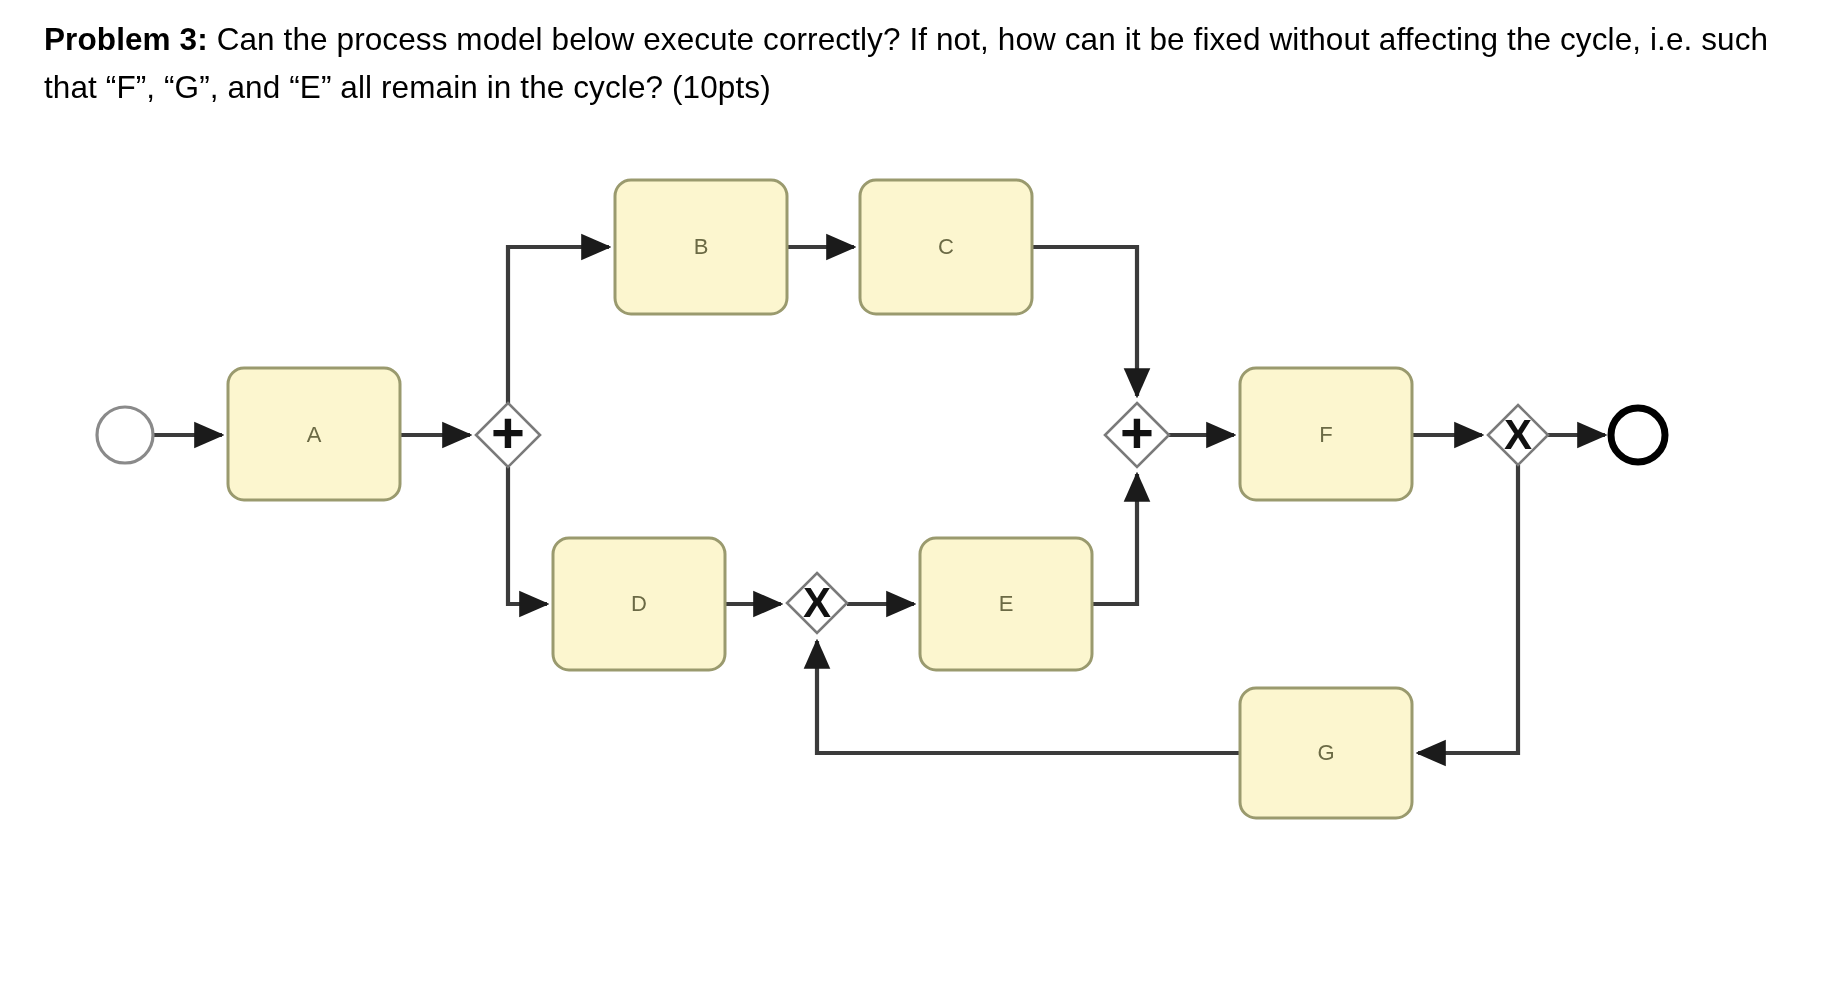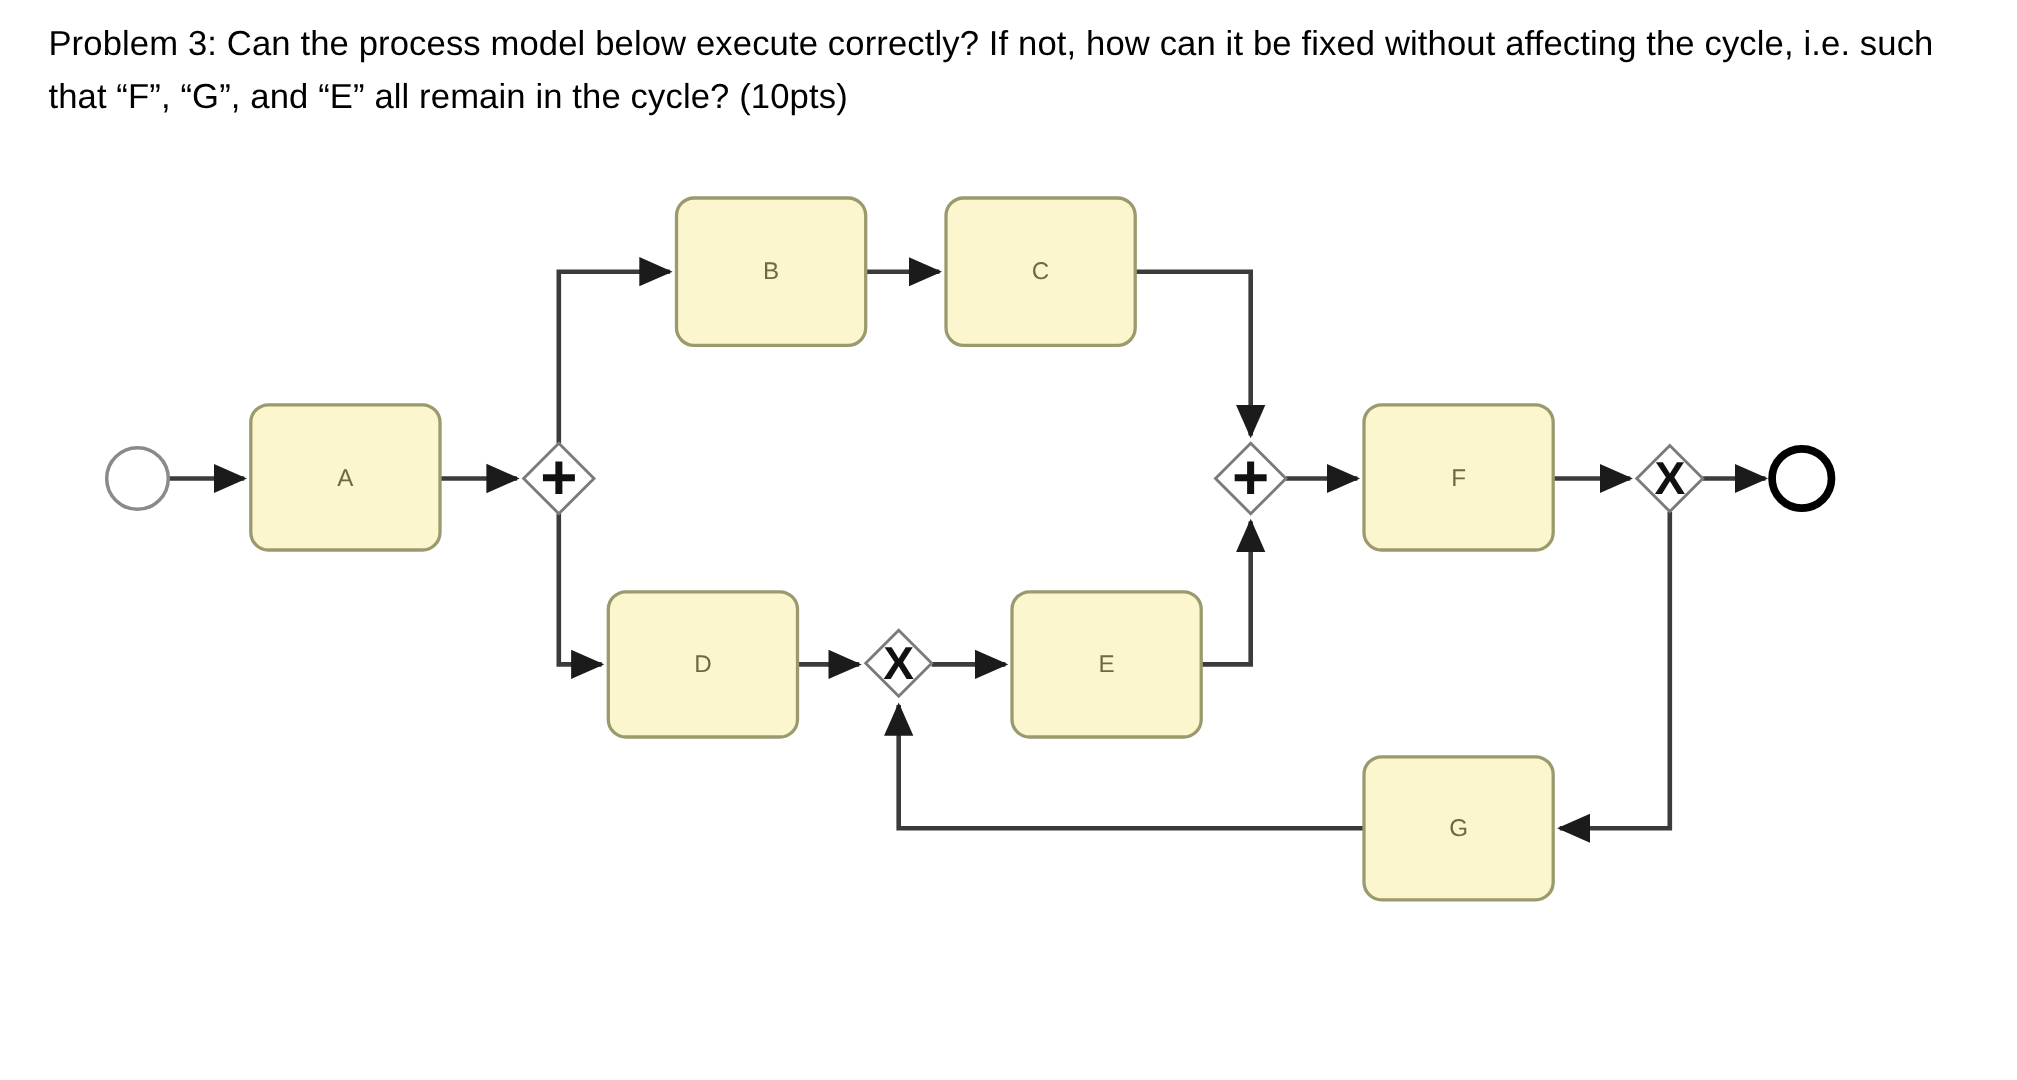--- a/index.html
+++ b/index.html
@@ -25,21 +25,21 @@
     left: 44px;
     top: 16px;
     width: 1730px;
     font-size: 31.5px;
     line-height: 1.52;
     color: #000000;
     letter-spacing: 0.1px;
     font-family: "Liberation Sans", sans-serif;
   }
   #question-text .q-label {
-    font-weight: normal;
+    font-weight: bold;
   }
   #diagram {
     position: absolute;
     left: 0;
     top: 0;
     width: 1834px;
     height: 982px;
   }
   svg text.task-label {
     font-family: "Liberation Sans", sans-serif;

